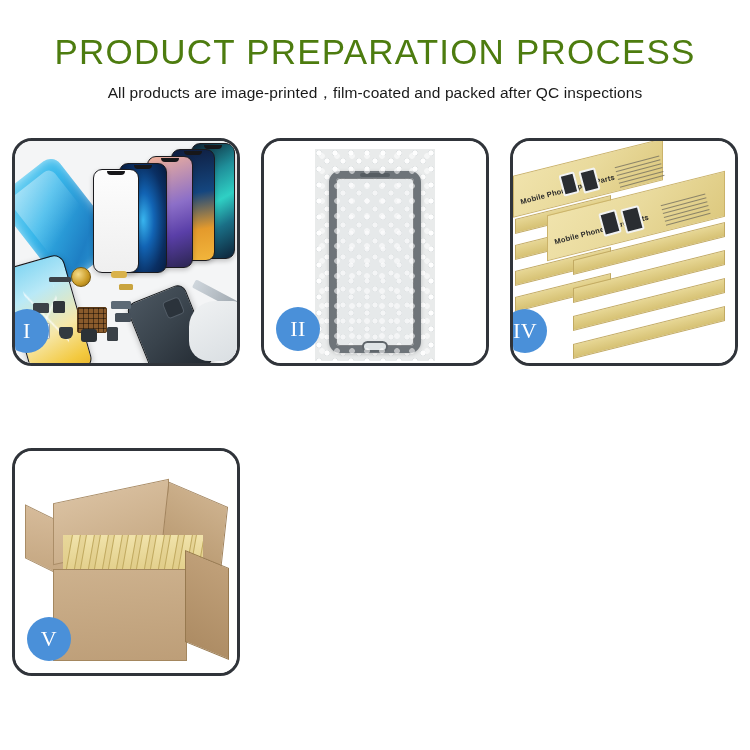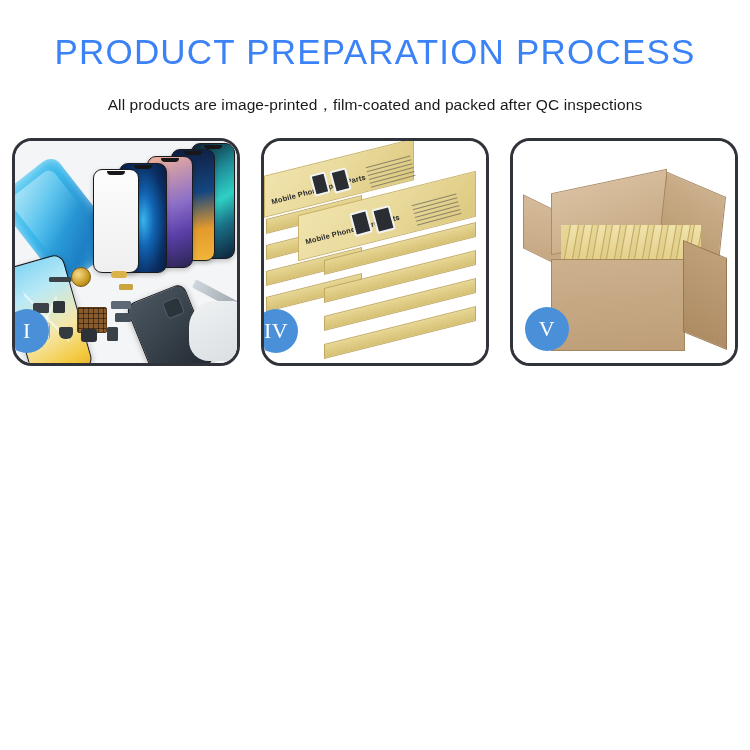--- a/index.html
+++ b/index.html
@@ -17,27 +17,27 @@
   .page { width: 750px; height: 750px; position: relative; }
 
   
   .header { padding-top: 34px; text-align: center; }
 
   .title {
     font-family: "Liberation Sans", sans-serif;
     font-size: 35px;
     font-weight: 400;
     letter-spacing: 1.2px;
-    color: #3b82f6;
+    color: #4d7c0f;
     line-height: 1.05;
     white-space: nowrap;
   }
 
   .subtitle {
-    margin-top: 24px;
+    margin-top: 12px;
     font-family: "Liberation Sans", sans-serif;
     font-size: 15.5px;
     font-weight: 400;
     color: #1a1a1a;
     letter-spacing: 0.1px;
     white-space: nowrap;
   }
 
   
   .grid {
@@ -426,20 +426,34 @@
           <div class="tiny t11"></div>
           <div class="tiny t12"></div>
           <div class="tiny t13"></div>
           <div class="tweezers"></div>
           <div class="hand"></div>
         </div>
       </div>
       <div class="badge clip-left">I</div>
     </div>
 
+    <div class="panel">
+      <div class="panel-inner">
+        <div class="wrap-bg">
+          <div class="bubble-sheet">
+            <div class="screen-plate">
+              <span class="earpiece"></span>
+              <span class="home-btn"></span>
+            </div>
+            <div class="bubble-overlay"></div>
+          </div>
+        </div>
+      </div>
+      <div class="badge inset">II</div>
+    </div>
 
 
     <div class="panel">
       <div class="panel-inner">
         <div class="stack-bg">
 
           <div class="kbox" style="left:2px; top:66px; width:96px; height:18px;">
               <div class="side" style="top:0;"></div>
             </div>
           <div class="kbox" style="left:2px; top:92px; width:96px; height:18px;">

